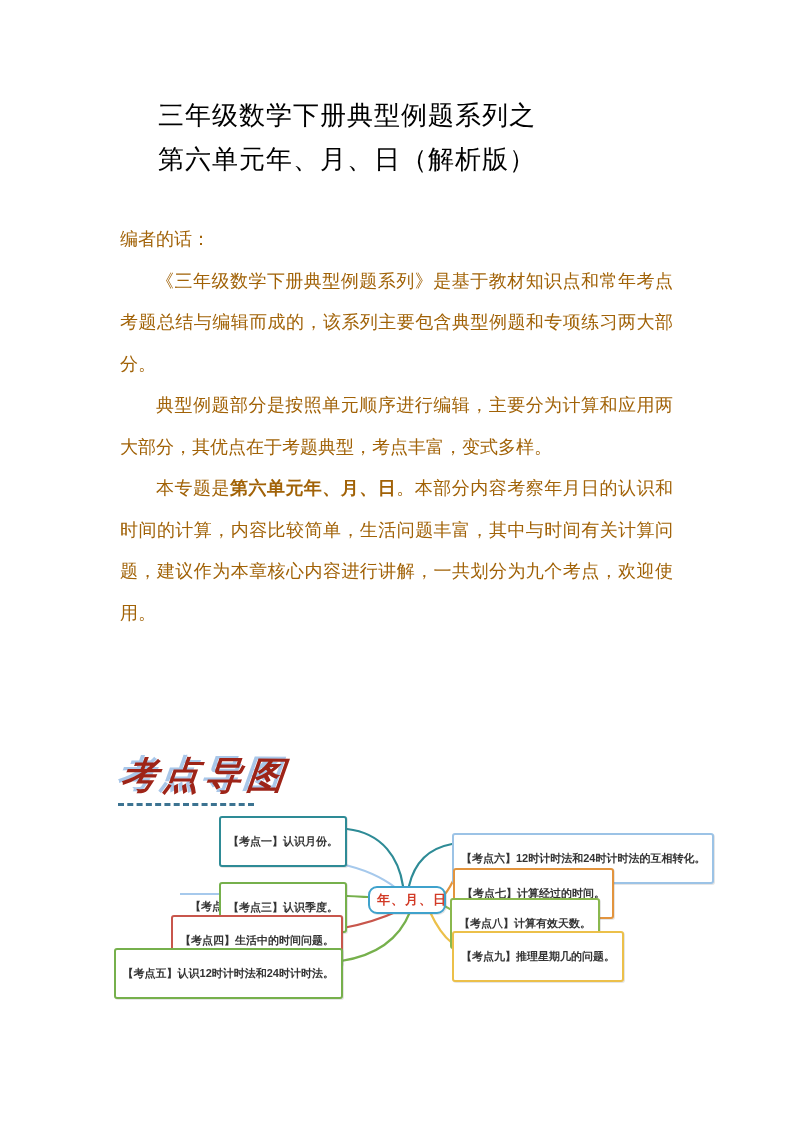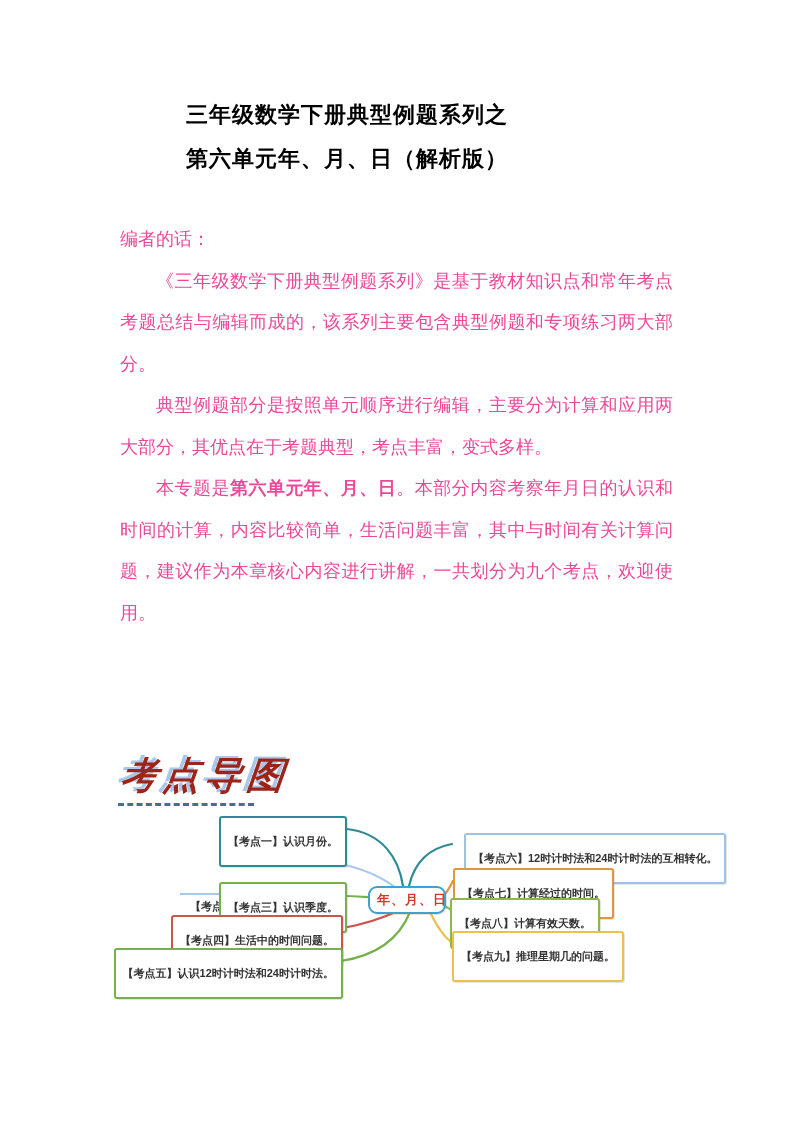--- a/index.html
+++ b/index.html
@@ -3,26 +3,26 @@
 <meta charset="utf-8">
 <style>
   html,body{margin:0;padding:0;}
   body{
     width:793px;height:1122px;background:#ffffff;position:relative;
     font-family:"Liberation Sans","DejaVu Sans",sans-serif;
     overflow:hidden;
   }
   .doc-title{
     position:absolute;top:93px;left:0;width:694px;
-    text-align:center;font-weight:bold;font-size:22px;line-height:44px;color:#000;
+    text-align:center;font-weight:normal;font-size:26px;line-height:44px;color:#000;
     letter-spacing:1px;
   }
   .body-text{
     position:absolute;top:219px;left:120px;width:553px;
-    font-size:18px;line-height:41.5px;color:#ec4899;text-align:justify;
+    font-size:18px;line-height:41.5px;color:#a16207;text-align:justify;
   }
   .body-text p{margin:0;}
   .body-text p.ind{text-indent:2em;}
   .mindmap{
     position:absolute;top:745px;left:0;width:793px;height:250px;
   }
   .wordart{
     position:absolute;left:121px;top:6px;
     font-family:"DejaVu Serif","Liberation Serif",serif;
     font-style:italic;font-weight:bold;font-size:37px;letter-spacing:5px;
@@ -82,19 +82,19 @@
     <path d="M442,152 C447,148 450,142 453,136" fill="none" stroke="#e2943e" stroke-width="2.2" stroke-linecap="round"></path>
     <path d="M442,160 C445,161 448,163 450,164" fill="none" stroke="#8ab84e" stroke-width="2.2" stroke-linecap="round"></path>
     <path d="M430,167 C437,182 443,191 452,198" fill="none" stroke="#ecc04a" stroke-width="2.2" stroke-linecap="round"></path>
   </svg>
 
   <div class="node" style="right: 446px; top: 71px; border-color: rgb(46, 139, 150);">【考点一】认识月份。</div>
   <div class="node node--line" style="right: 450px; top: 105px; border-color: rgb(166, 201, 236);">【考点二】认识闰年和平年。</div>
   <div class="node" style="right: 446px; top: 137px; border-color: rgb(118, 176, 76);">【考点三】认识季度。</div>
   <div class="node" style="right: 450px; top: 170px; border-color: rgb(200, 86, 76); margin-left: 20px;">【考点四】生活中的时间问题。</div>
   <div class="node" style="right: 450px; top: 203px; border-color: rgb(118, 176, 76);">【考点五】认识12时计时法和24时计时法。</div>
-  <div class="node" style="left: 452px; top: 88px; border-color: rgb(156, 195, 230); margin-left: 12px;">【考点六】12时计时法和24时计时法的互相转化。</div>
+  <div class="node" style="left: 452px; top: 88px; border-color: rgb(156, 195, 230);">【考点六】12时计时法和24时计时法的互相转化。</div>
   <div class="node" style="left: 453px; top: 123px; border-color: rgb(226, 148, 62);">【考点七】计算经过的时间。</div>
   <div class="node" style="left: 450px; top: 153px; border-color: rgb(138, 184, 78);">【考点八】计算有效天数。</div>
   <div class="node" style="left: 452px; top: 186px; border-color: rgb(236, 192, 74);">【考点九】推理星期几的问题。</div>
 
   <div class="node node--center" style="border-color: rgb(63, 162, 204); color: rgb(210, 58, 38);">年、月、日</div>
 </div>
 
 </body></html>

